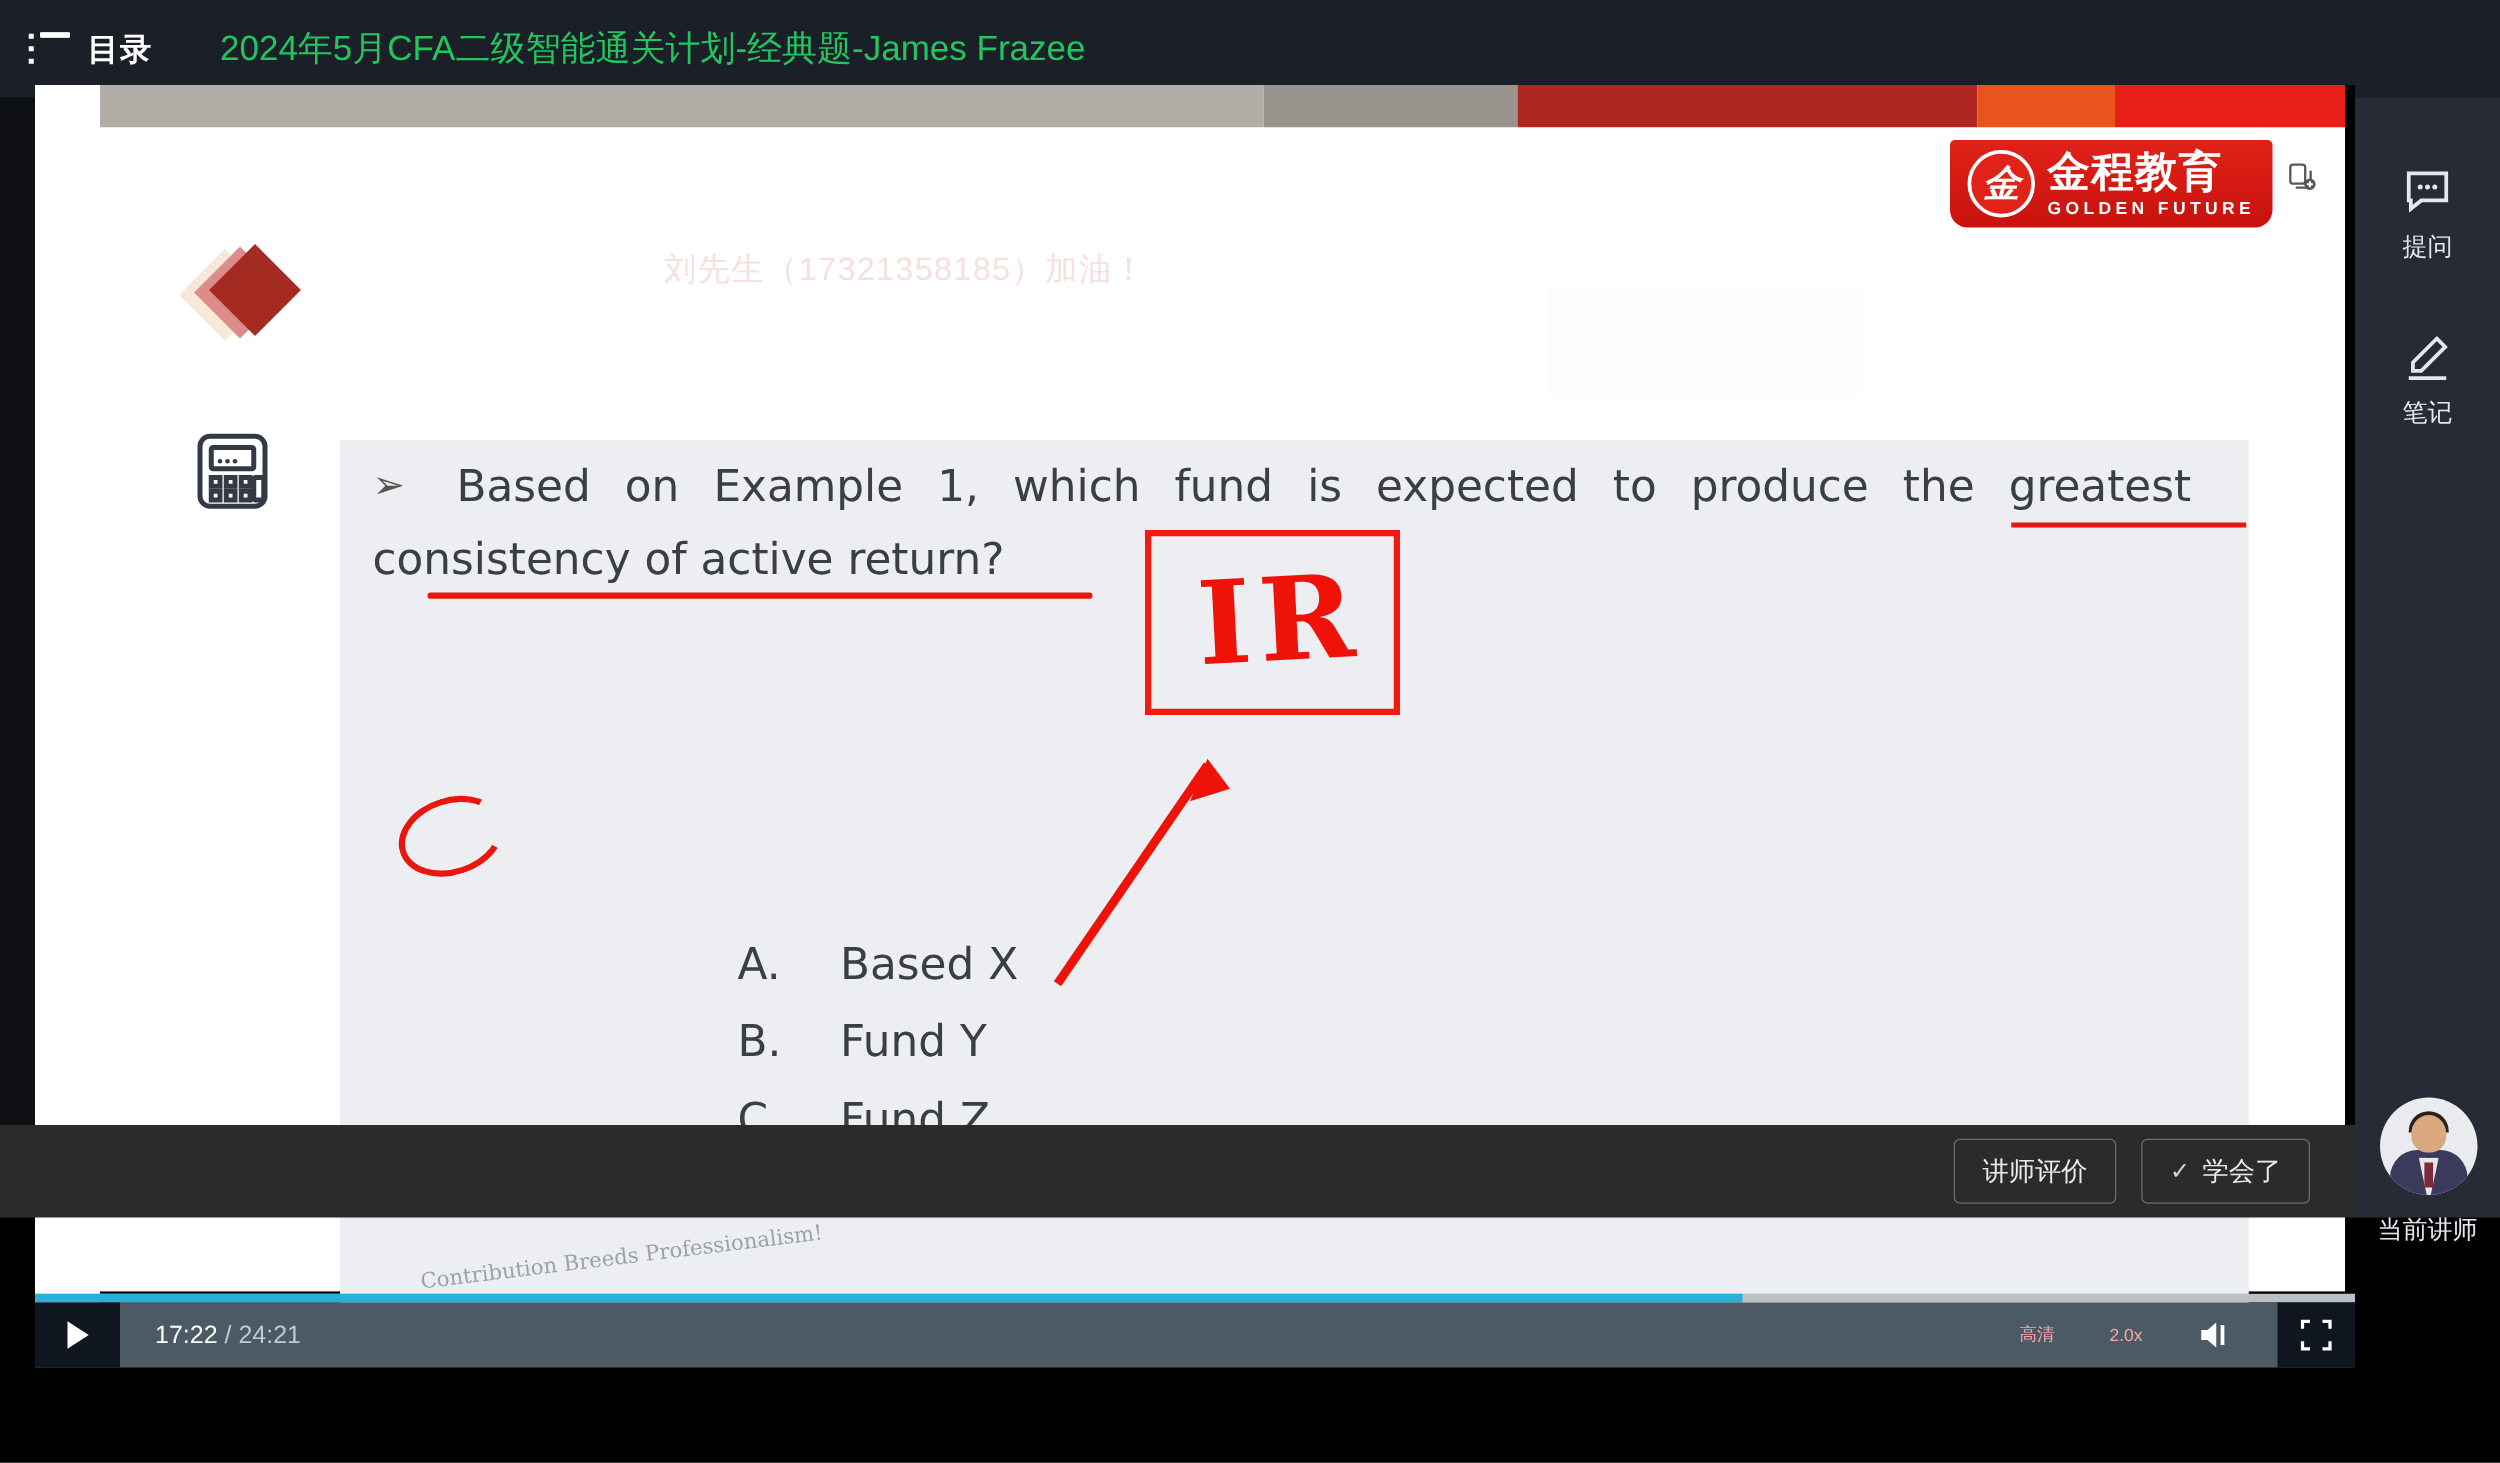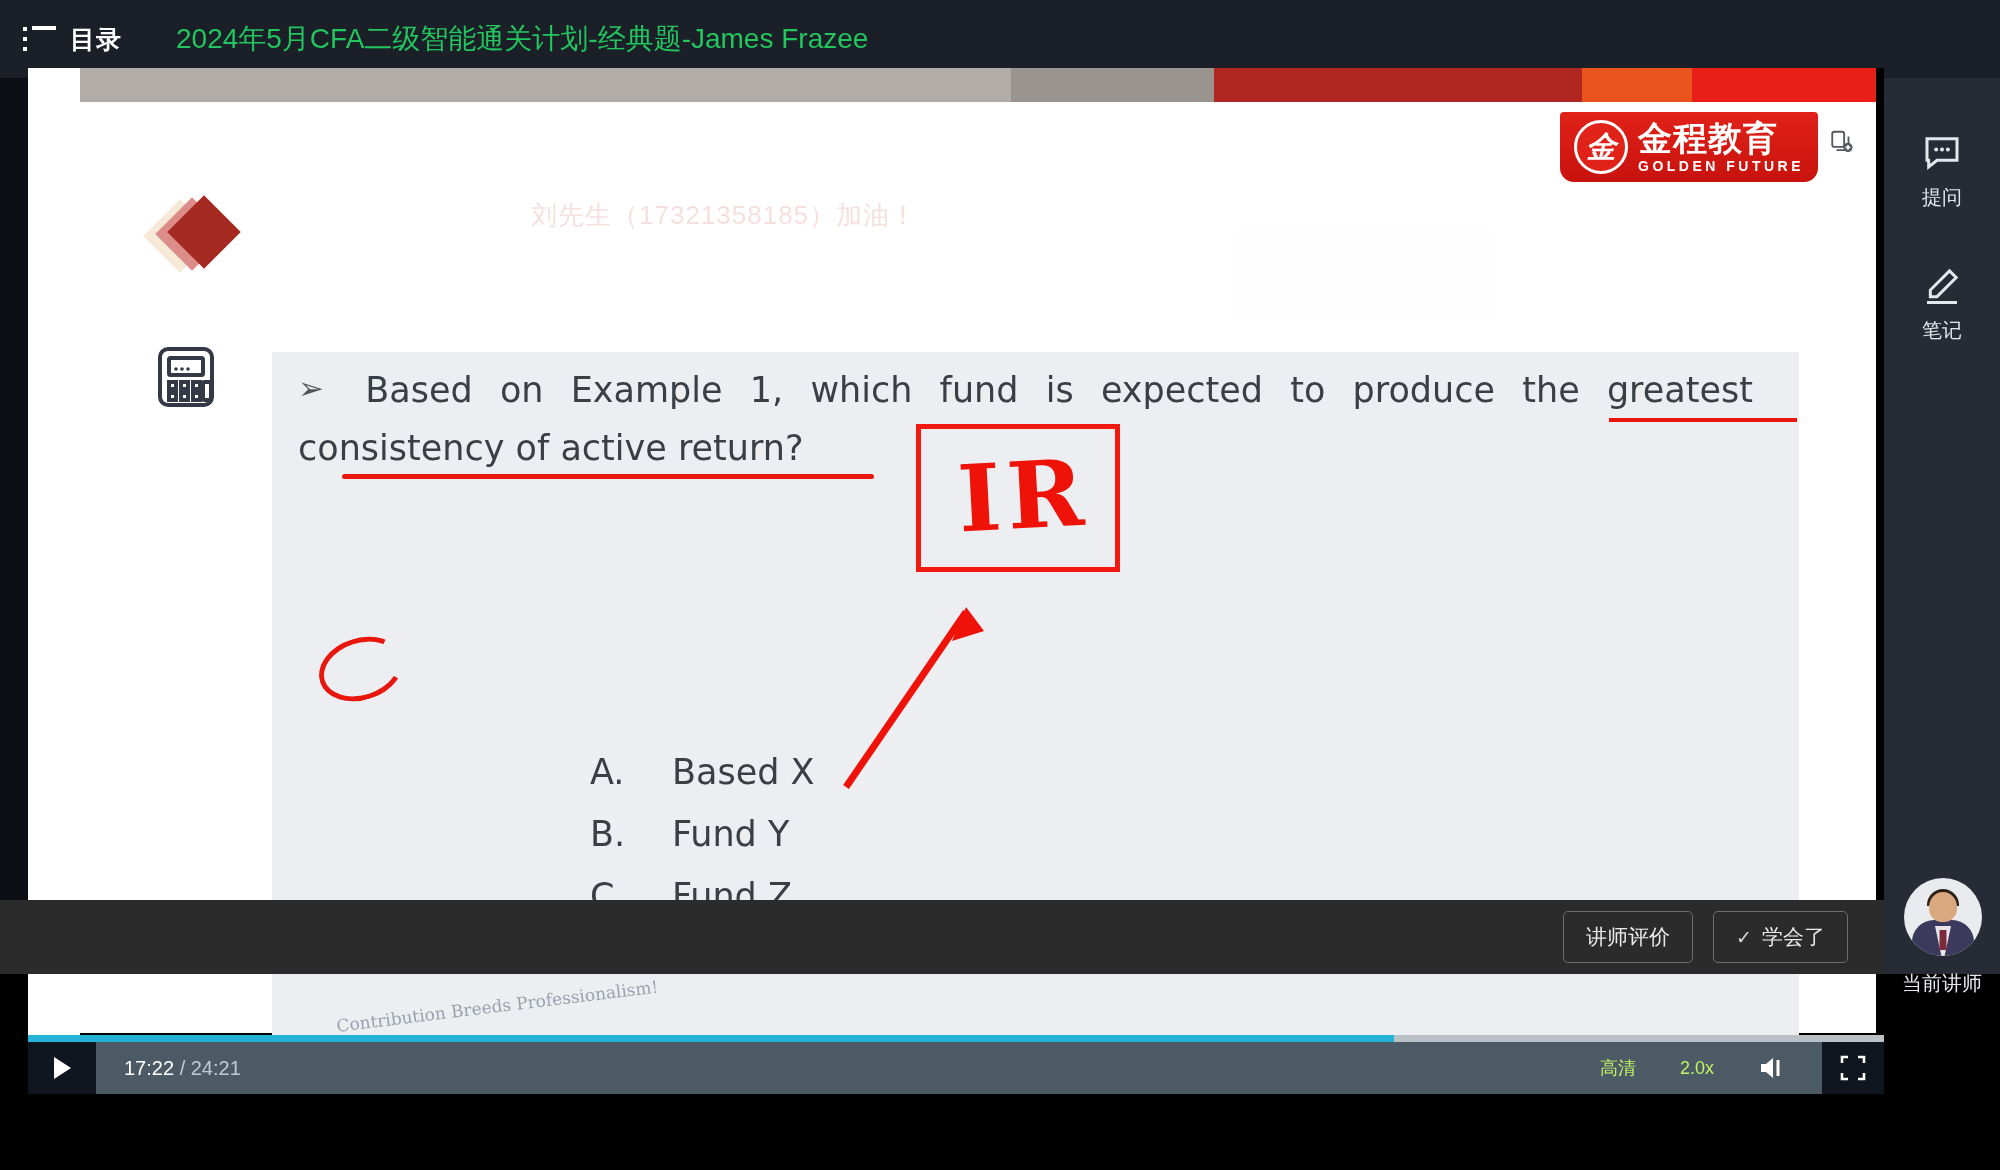--- a/index.html
+++ b/index.html
@@ -202,21 +202,21 @@
   .ctl-play i {
     width: 0; height: 0;
     border-left: 17px solid #fff;
     border-top: 11px solid transparent;
     border-bottom: 11px solid transparent;
   }
   .time { margin-left: 28px; font-size: 20px; color: #fff; }
   .time .tot { color: #c2cad1; }
   .spacer { flex: 1; }
   .ctl-item {
-    color: #bef264; font-size: 18px; margin-right: 44px; cursor: pointer; white-space: nowrap;
+    color: #fca5a5; font-size: 14px; margin-right: 44px; cursor: pointer; white-space: nowrap;
   }
   .ctl-vol { margin-right: 34px; cursor: pointer; display: flex; align-items: center; }
   .ctl-full {
     width: 62px; height: 52px; background: #0f1620;
     display: flex; align-items: center; justify-content: center; cursor: pointer;
   }
 
   
   .sidebar {
     position: absolute; right: 0; top: 78px; width: 116px; bottom: 0;

